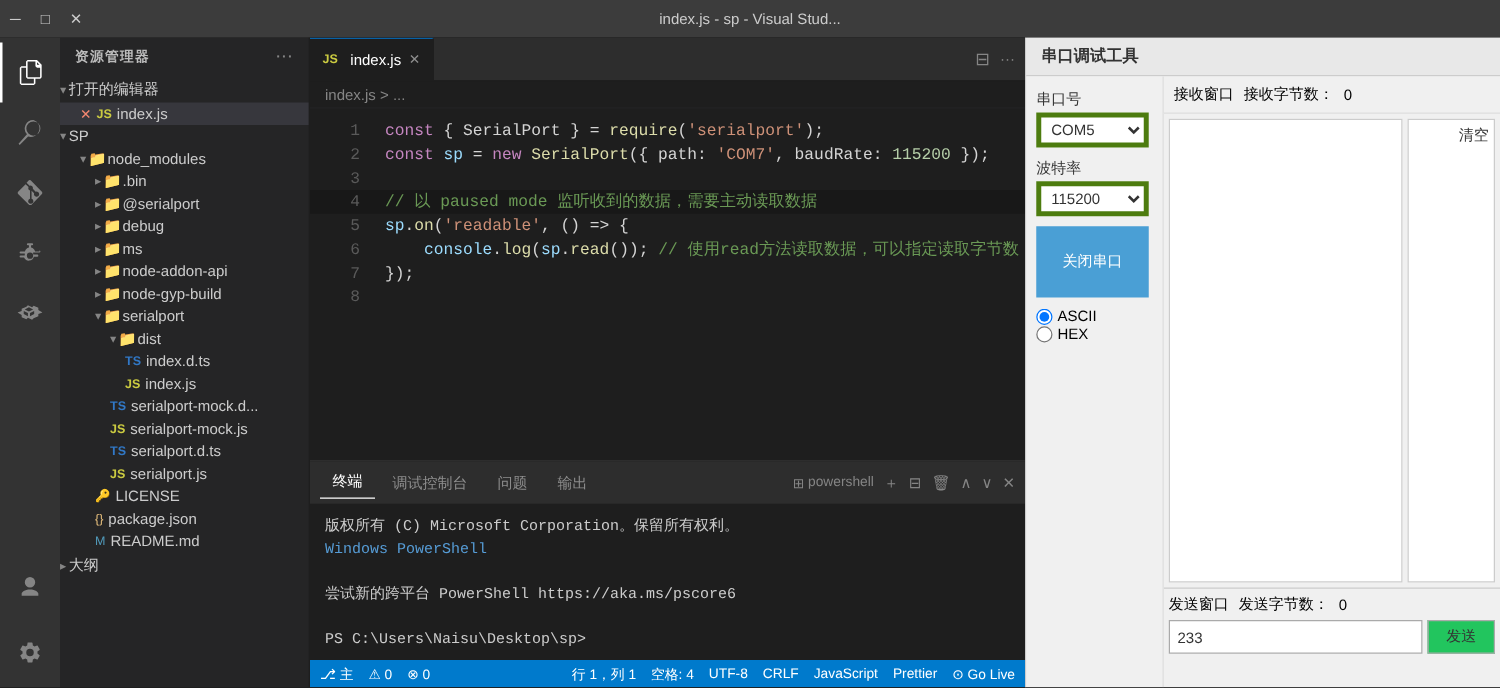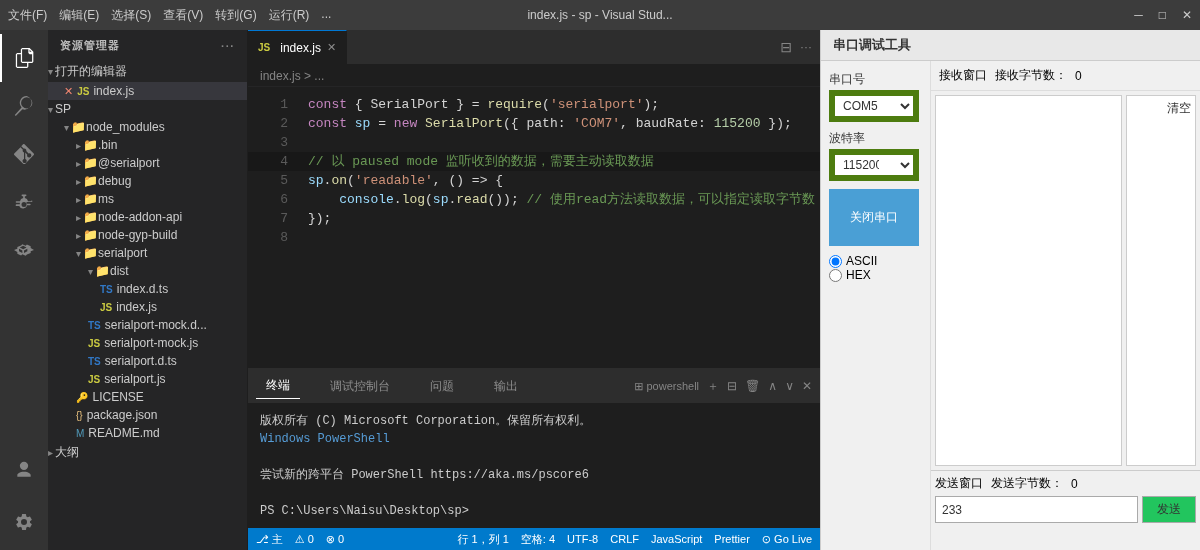--- a/index.html
+++ b/index.html
@@ -220,21 +220,21 @@
       flex-shrink: 0;
       display: flex;
       flex-direction: column;
     }
     #terminal-tabs {
       height: 35px;
       background: #2d2d2d;
       display: flex;
       align-items: center;
       padding: 0 8px;
-      gap: 20px;
+      gap: 4px;
       border-bottom: 1px solid #1e1e1e;
     }
     .term-tab {
       padding: 4px 10px;
       font-size: 12px;
       cursor: pointer;
       color: #8d8d8d;
     }
     .term-tab.active { color: #ffffff; border-bottom: 1px solid #ffffff; }
     .term-actions {
@@ -309,21 +309,21 @@
       color: #333;
       margin-bottom: 2px;
     }
     .serial-select-wrap {
       position: relative;
       width: 90px;
     }
     .serial-select-wrap select {
       width: 100%;
       padding: 2px 18px 2px 4px;
-      border: 6px solid #4d7c0f;
+      border: 4px solid #4d7c0f;
       background: white;
       font-size: 12px;
       color: #333;
       cursor: pointer;
     }
     .serial-btn {
       width: 90px;
       padding: 20px 8px;
       background: #4a9fd5;
       color: white;
@@ -397,29 +397,20 @@
       width: 80px;
       background: white;
       border: 1px solid #cccccc;
       margin: 4px 4px 4px 0;
     }
   </style>
 </head>
 <body>
 
 <div id="titlebar">
-  <div id="titlebar-left">
-    <span>文件(F)</span>
-    <span>编辑(E)</span>
-    <span>选择(S)</span>
-    <span>查看(V)</span>
-    <span>转到(G)</span>
-    <span>运行(R)</span>
-    <span>...</span>
-  </div>
   <div id="titlebar-center">index.js - sp - Visual Stud...</div>
   <div id="titlebar-right">
     <span>─</span>
     <span>□</span>
     <span>✕</span>
   </div>
 </div>
 
 <div id="main">
 

